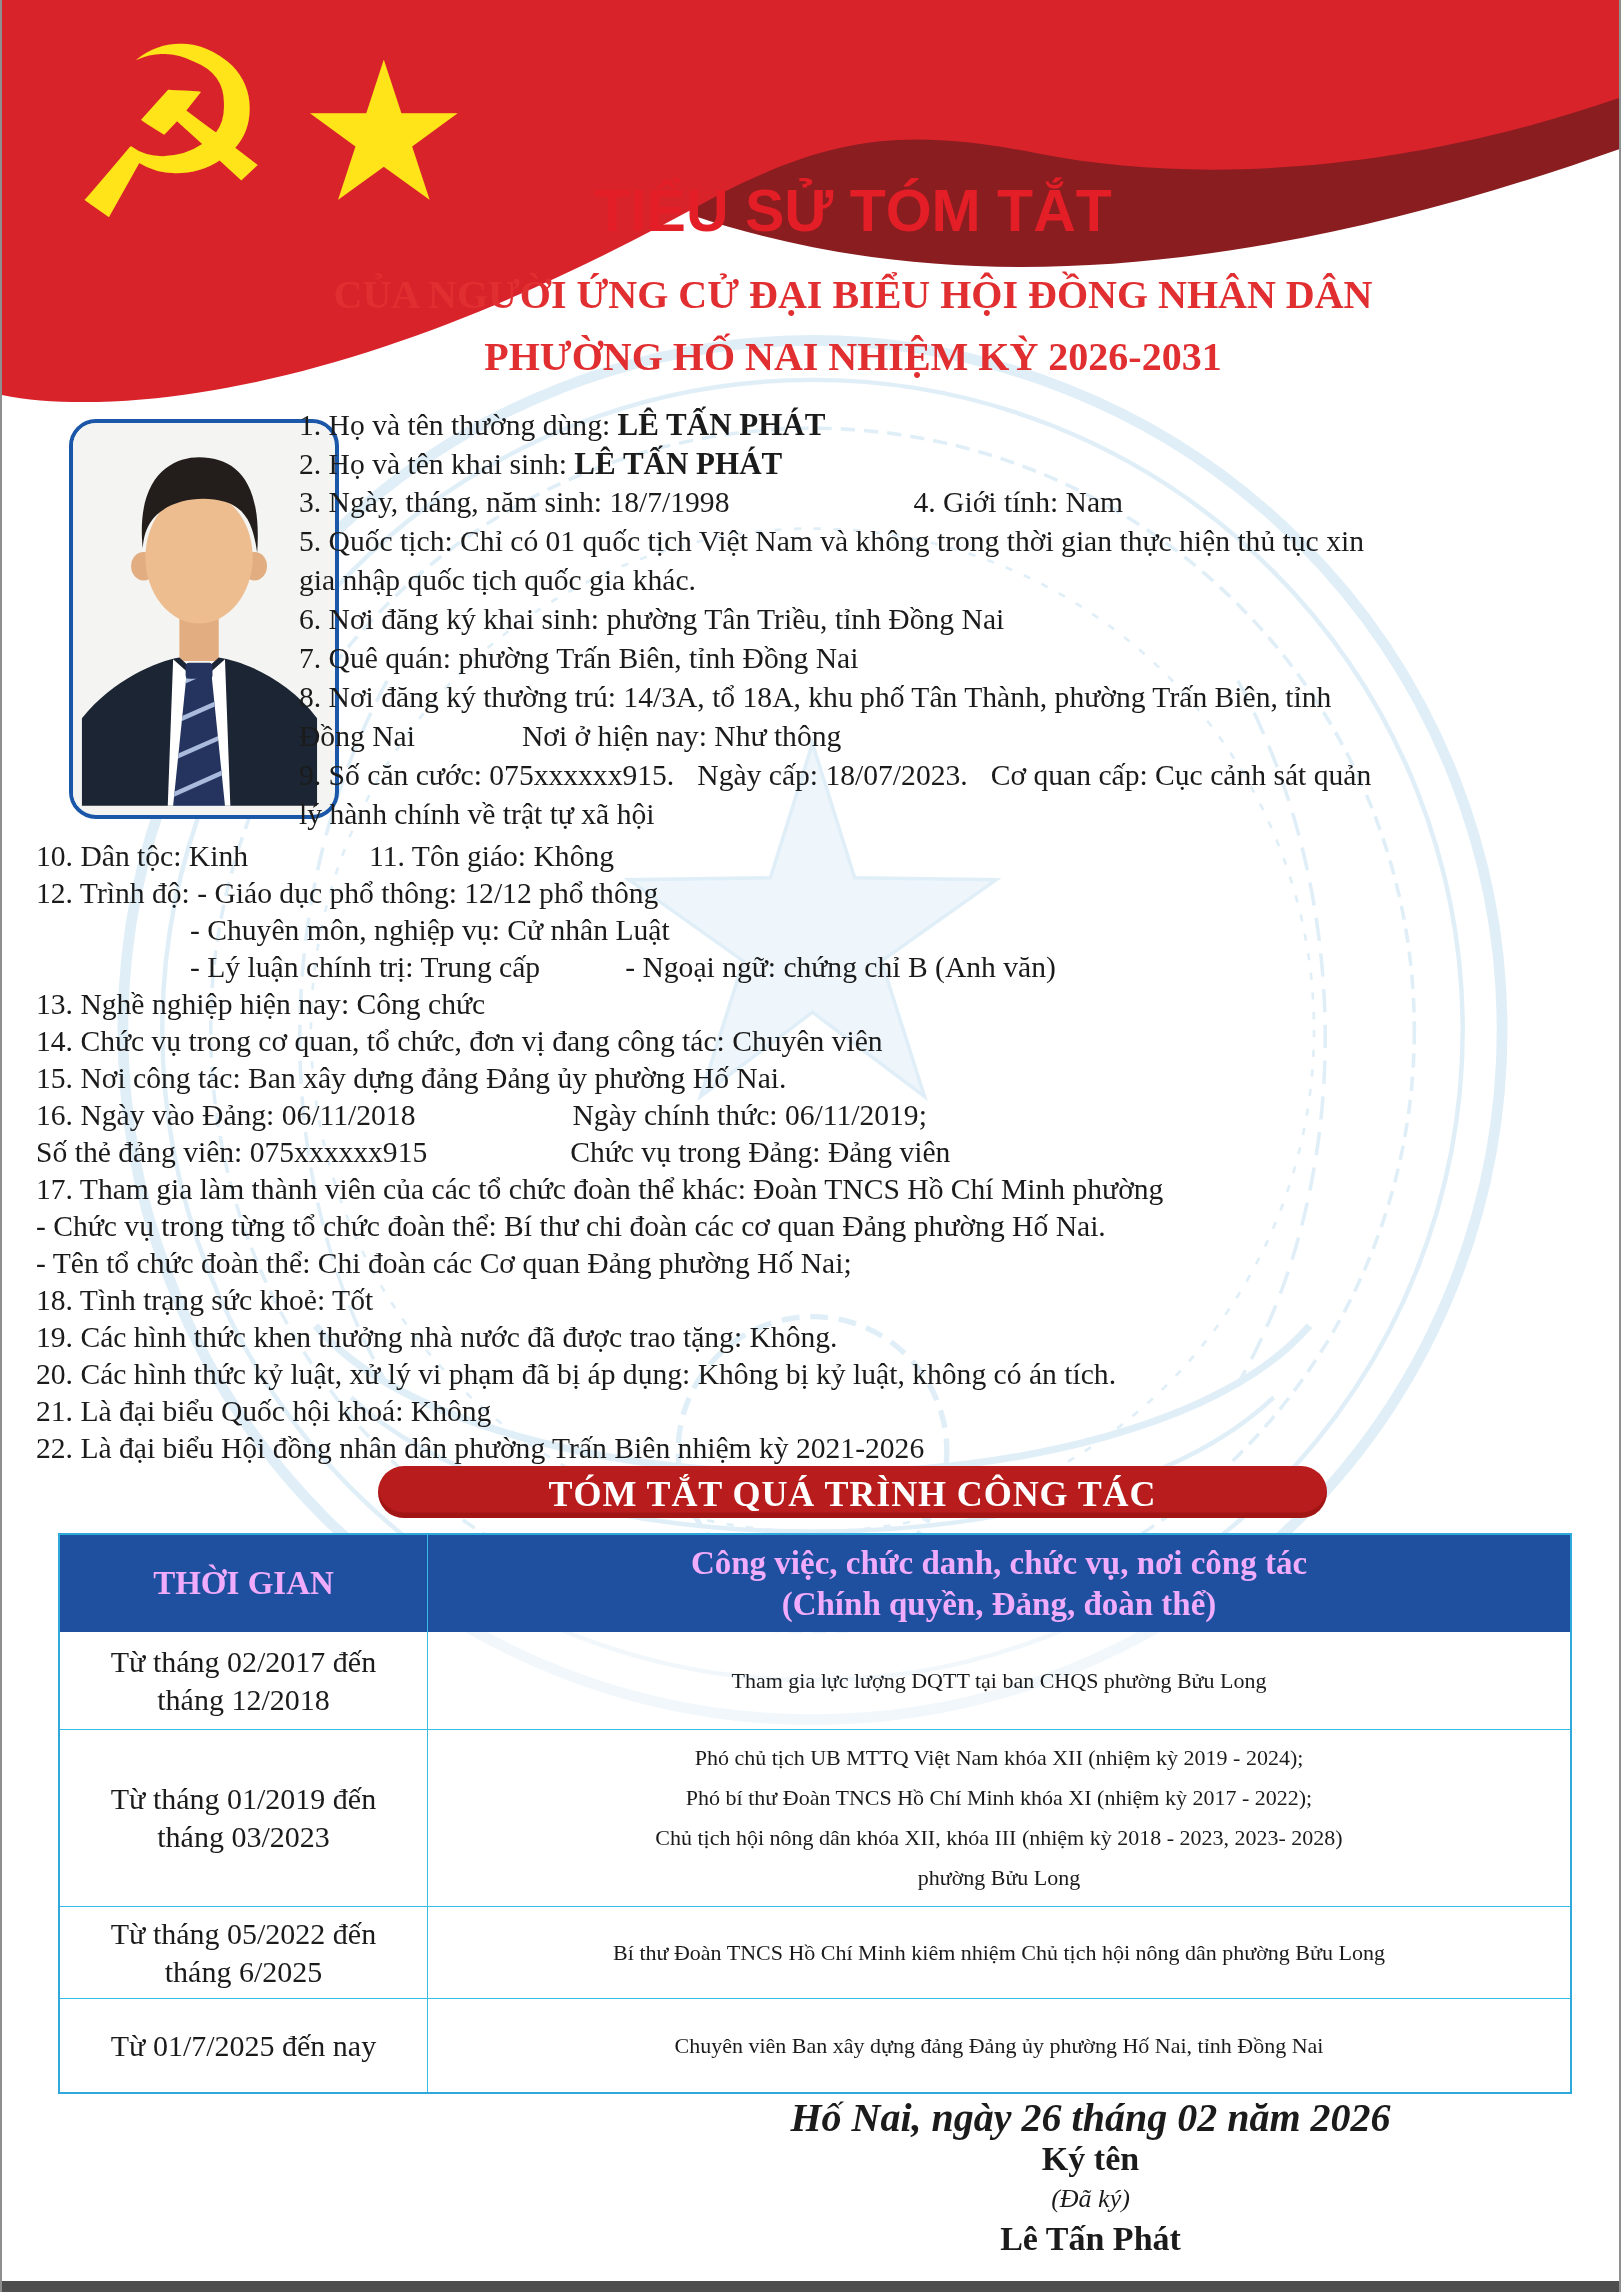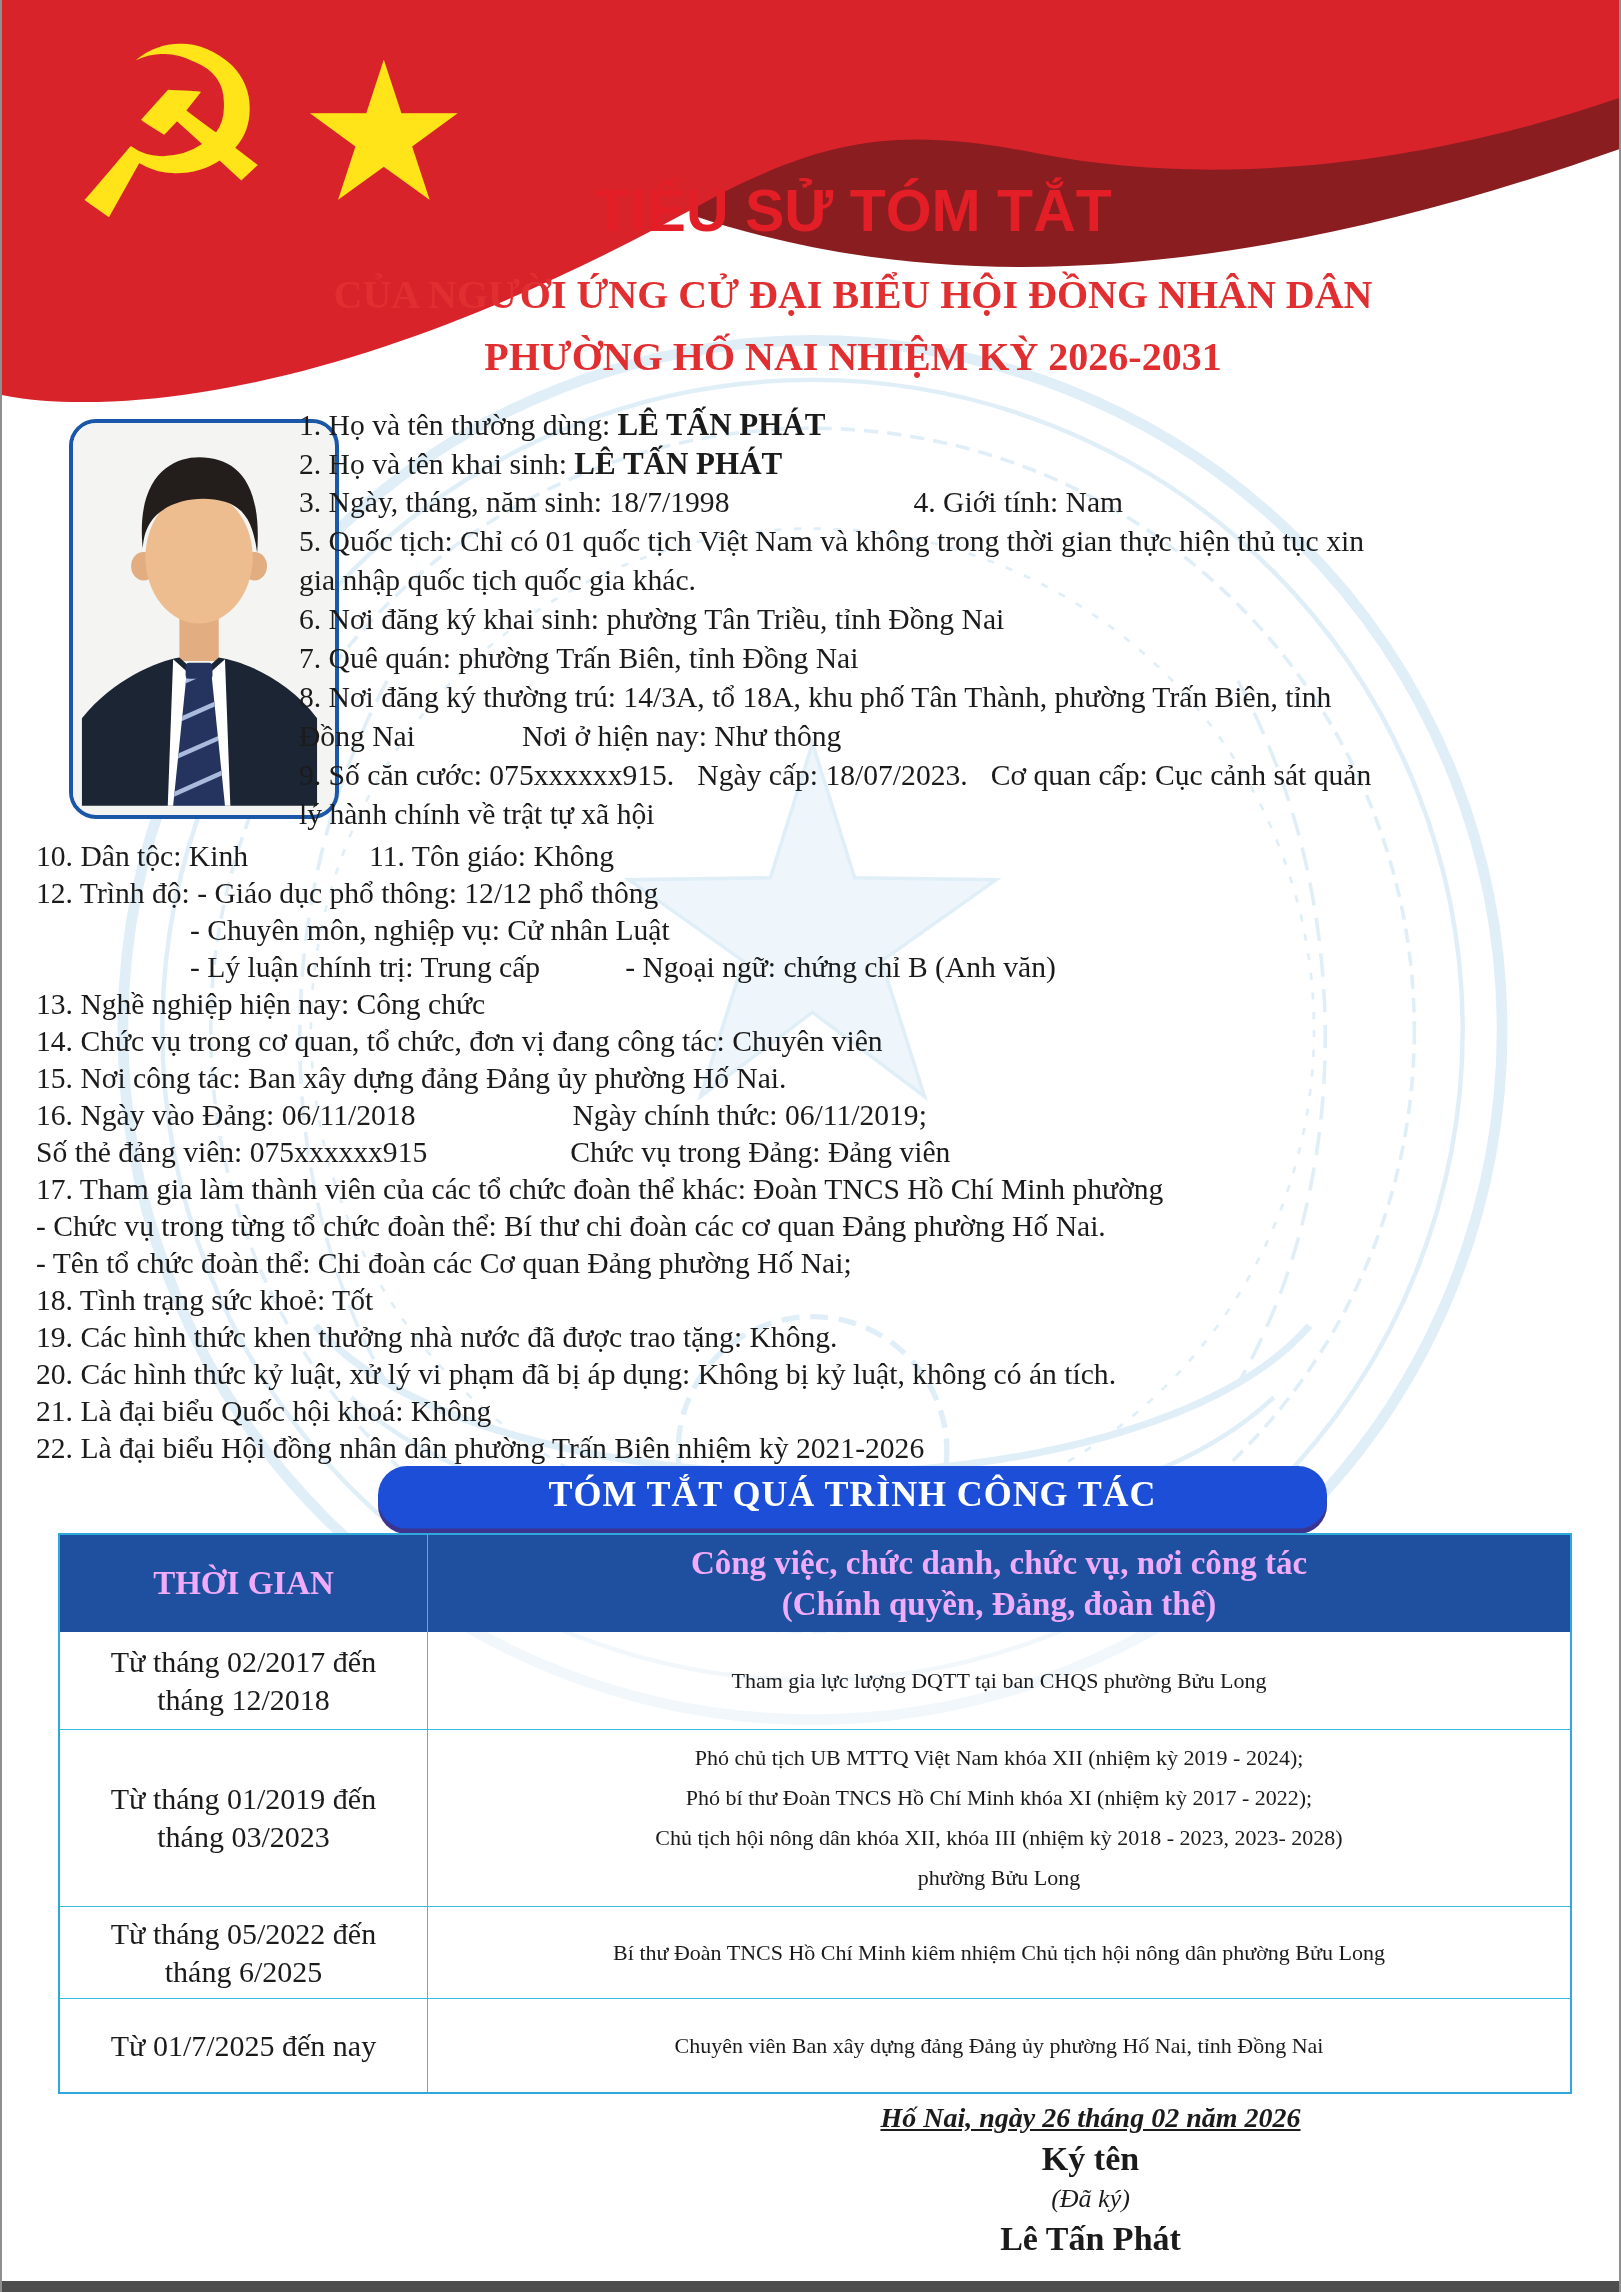--- a/index.html
+++ b/index.html
@@ -27,41 +27,41 @@
   }
   
   #info-right{left:297px;top:405px;z-index:4;}
   #info-full{left:34px;top:838px;z-index:4;}
   .line{font-size:29.6px;white-space:nowrap;}
   #info-right .line{height:39px;line-height:39px;}
   #info-full .line{height:37px;line-height:37px;}
   .b{font-weight:bold;font-size:31px;}
   
   .pill{
-    left:376px;top:1466px;width:949px;height:68px;z-index:4;
-    background:#1d4ed8;border-radius:29px;color:#ffffff;
+    left:376px;top:1466px;width:949px;height:52px;z-index:4;
+    background:#b91c1c;border-radius:29px;color:#ffffff;
     font-weight:bold;font-size:36px;text-align:center;line-height:57px;letter-spacing:0.9px;
     box-shadow:inset 0 -5.4px 0 rgba(120,10,10,.35);
   }
   
   .tbl{left:56px;top:1533px;width:1510px;z-index:4;border:2.7px solid #2fa9dc;background:rgba(255,255,255,.55);}
   .trow{display:flex;border-top:1.8px solid #38bce6;}
   .trow:first-child{border-top:none;}
   .cell{box-sizing:border-box;display:flex;flex-direction:column;justify-content:center;
         align-items:center;text-align:center;}
   .c-time{width:368px;border-right:1.8px solid #38bce6;}
   .c-detail{flex:1;}
   .thead{background:#1e509f;color:#f0abfc;font-weight:bold;height:97px;}
   .thead .cell{font-size:33px;}
   .thead .hline{line-height:41px;}
   .body-time-line{font-size:30px;line-height:38px;}
   .body-detail-line{font-size:22px;line-height:40px;}
   
   .signature{left:775px;top:2097px;width:627px;text-align:center;z-index:4;}
-  .sig-place{font-size:28px;font-weight:bold;font-style:italic;line-height:41px;text-decoration:underline;}
+  .sig-place{font-size:40px;font-weight:bold;font-style:italic;line-height:41px;}
   .sig-label{font-size:34px;font-weight:bold;line-height:41px;}
   .sig-note{font-size:26px;font-weight:normal;font-style:italic;line-height:39px;}
   .sig-name{font-size:34px;font-weight:bold;line-height:41px;}
   
   .bottom-bar{left:0;bottom:0;width:1621px;height:12.5px;background:#4d4d4d;z-index:6;}
 </style>
 </head>
 <body>
 
 <div class="page">

